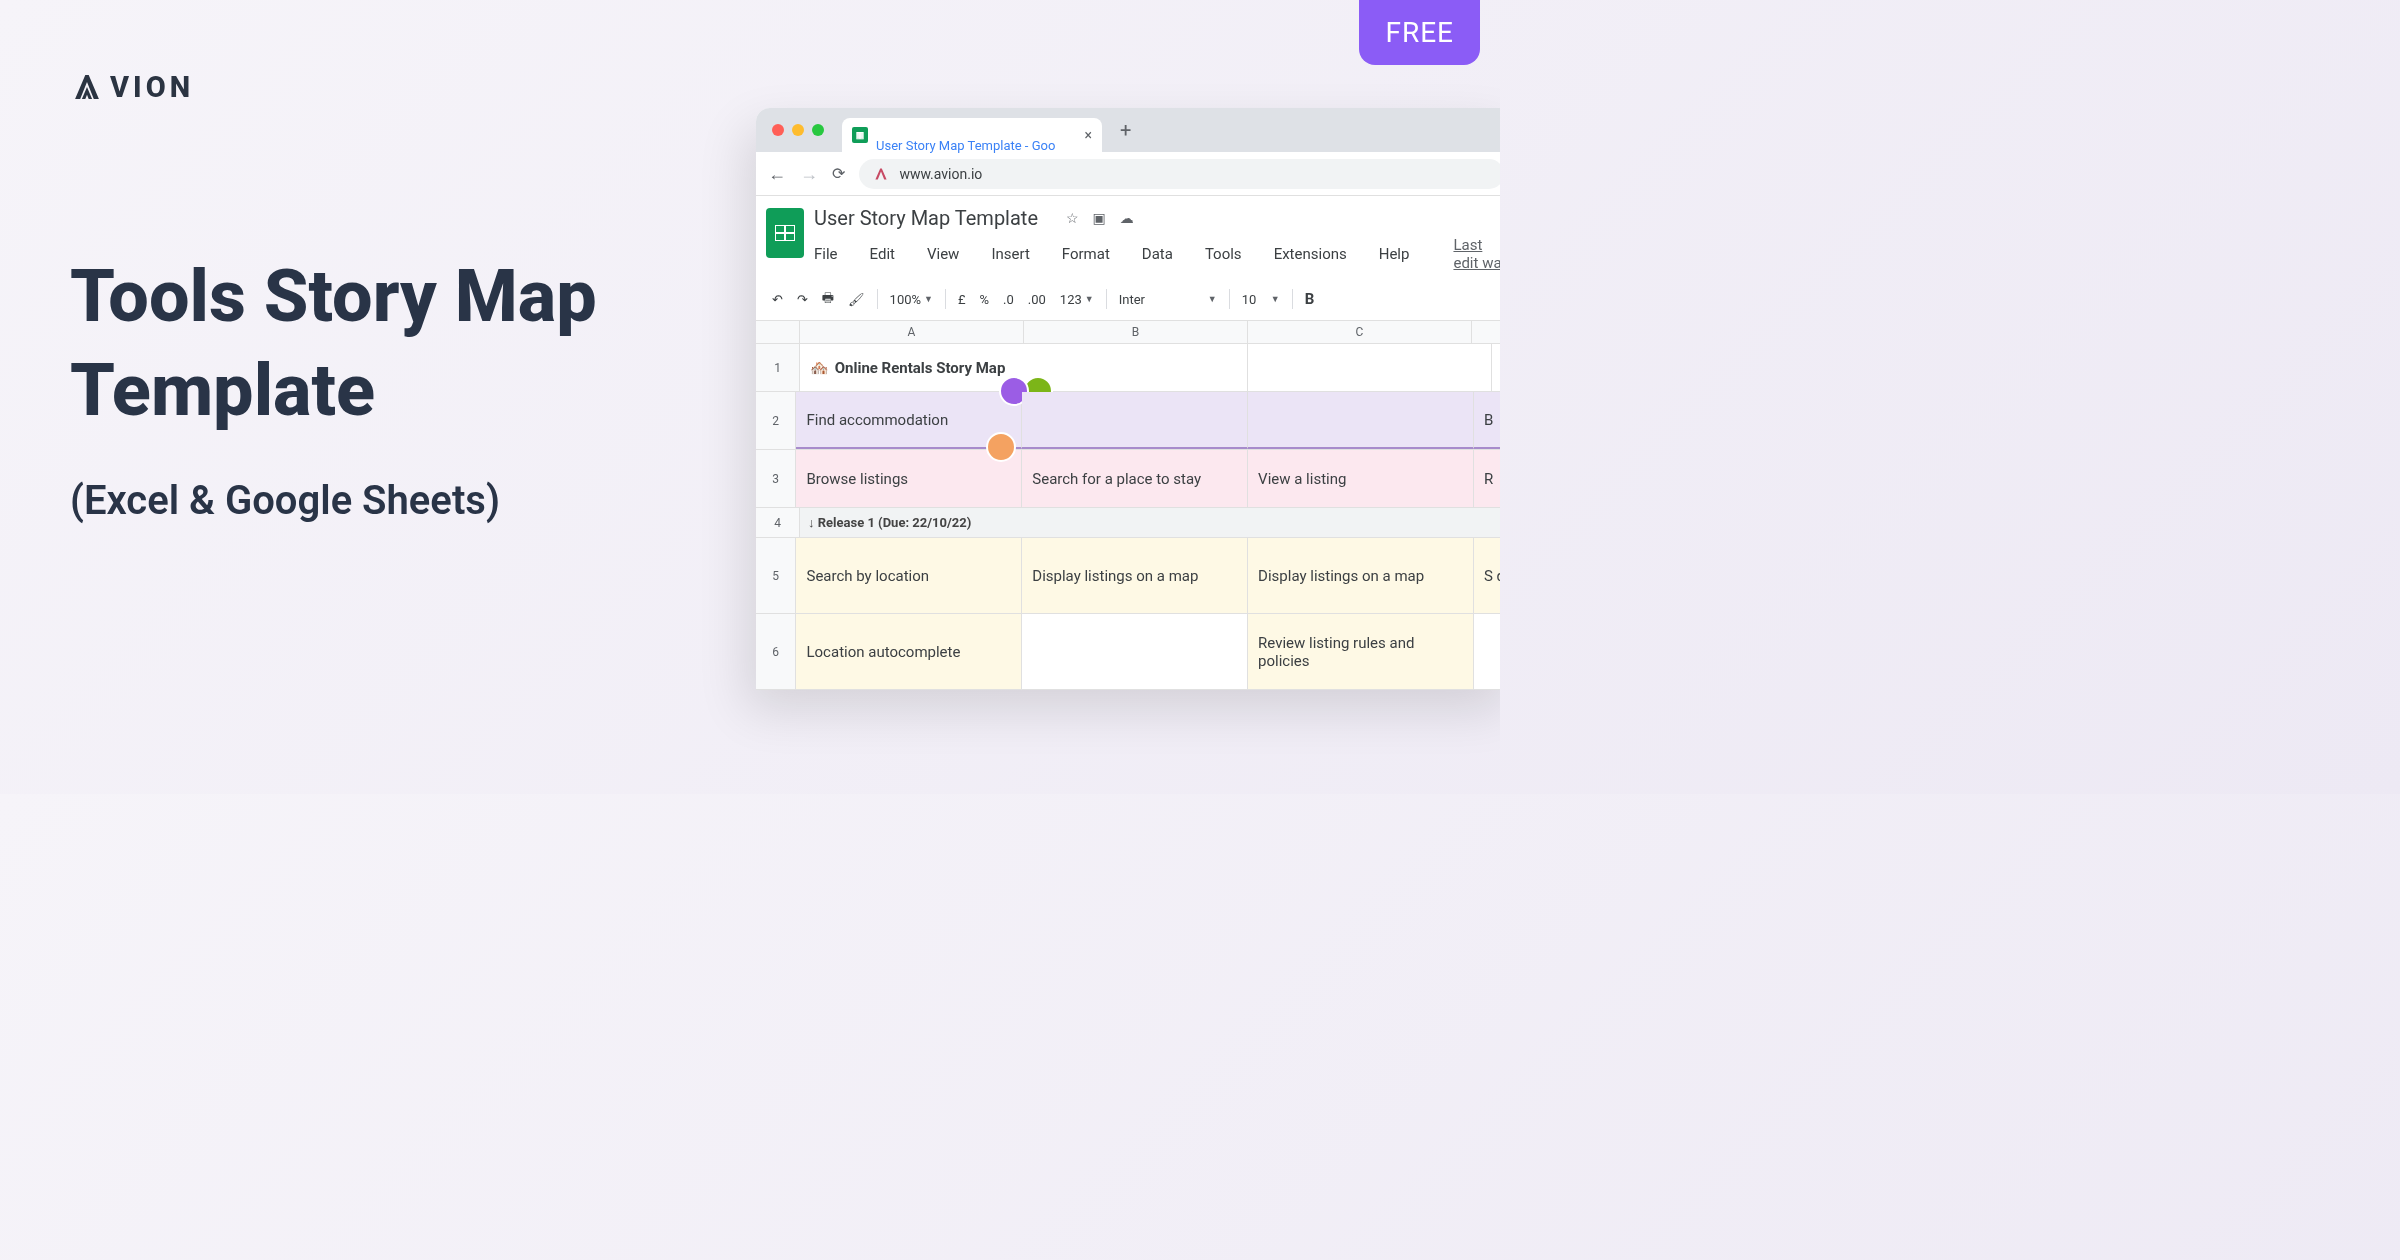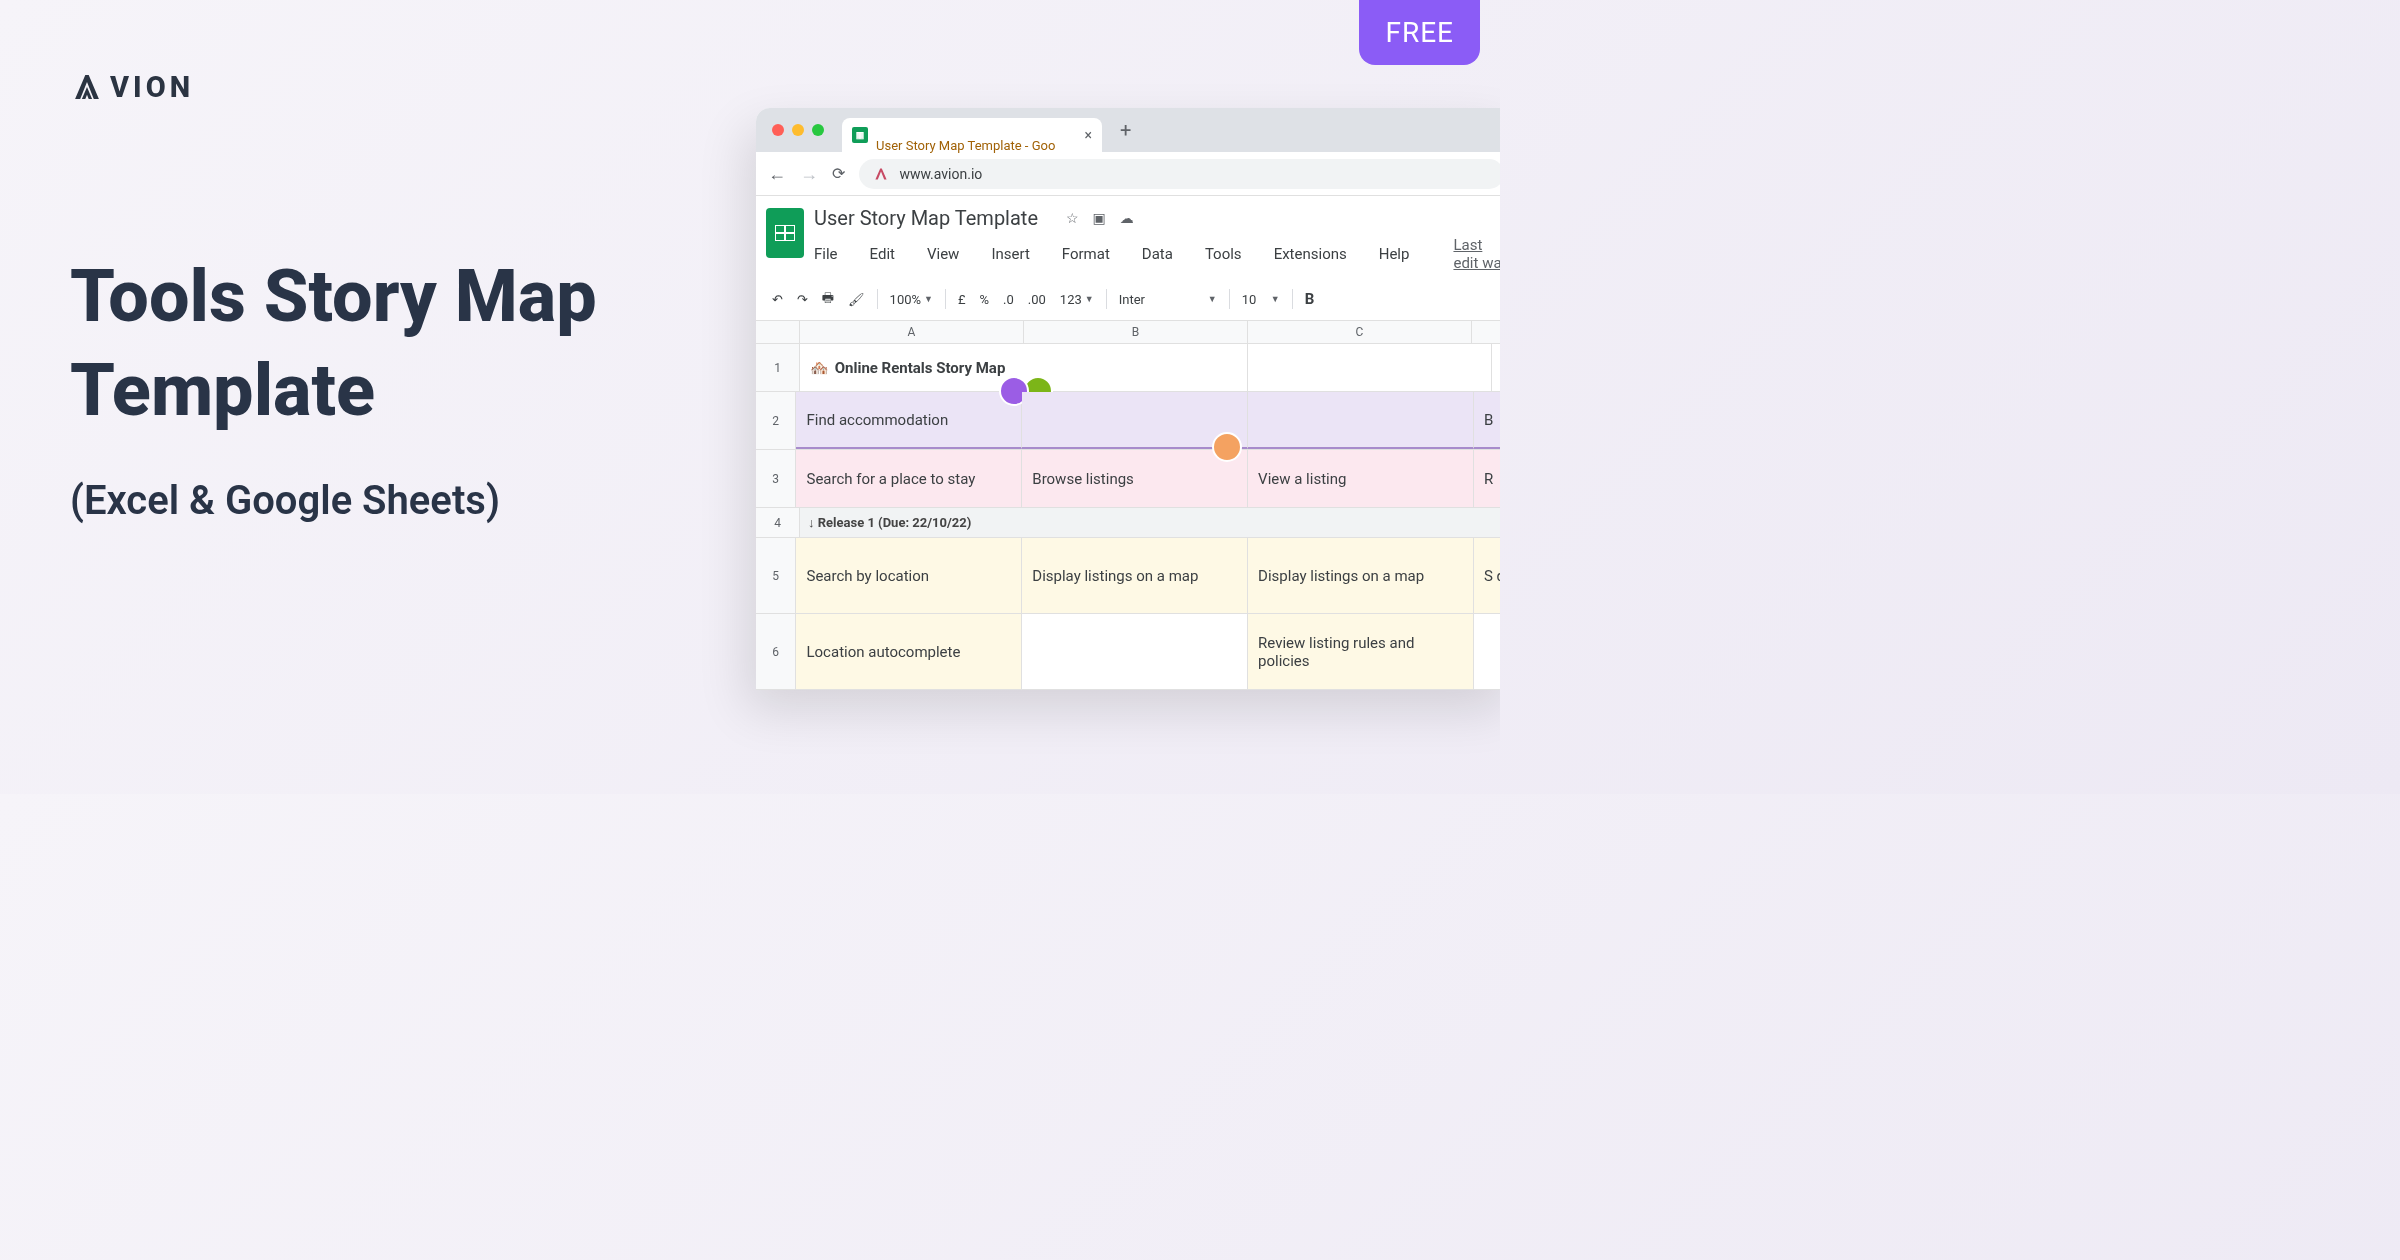--- a/index.html
+++ b/index.html
@@ -88,21 +88,21 @@
   border-radius: 8px 8px 0 0;
   height: 34px;
   margin-top: 10px;
   display: flex;
   align-items: center;
   padding: 0 10px;
   gap: 8px;
   width: 260px;
 }
 .tab-sheets-icon { width: 16px; height: 16px; background: #0f9d58; border-radius: 2px; display: flex; align-items: center; justify-content: center; color: #fff; font-size: 9px; font-weight: bold; }
-.tab-title { font-size: 13px; color: #a16207; white-space: nowrap; overflow: hidden; margin-top: 20px; }
+.tab-title { font-size: 13px; color: #3b82f6; white-space: nowrap; overflow: hidden; margin-top: 20px; }
 .tab-close { font-size: 14px; color: #5f6368; margin-left: auto; }
 .tab-plus { color: #5f6368; font-size: 20px; margin-left: 18px; margin-top: 0px; }
 
 .address-bar {
   height: 44px;
   display: flex;
   align-items: center;
   padding: 0 12px;
   gap: 14px;
   border-bottom: 1px solid #e0e0e0;
@@ -322,25 +322,25 @@
         <div class="avatar avatar2"></div>
         <div class="avatar avatar1"></div>
       </div>
       <div class="cell goal-cell"></div>
       <div class="cell goal-cell"></div>
       <div class="cell goal-cell" style="width:44px">B</div>
     </div>
 
     <div class="sheet-row row-3">
       <div class="row-num">3</div>
-      <div class="cell step-cell">Search for a place to stay</div>
       <div class="cell step-cell" style="position:relative">
         <span>Browse listings</span>
         <div class="avatar avatar3"></div>
       </div>
+      <div class="cell step-cell">Search for a place to stay</div>
       <div class="cell step-cell">View a listing</div>
       <div class="cell step-cell" style="width:44px">R</div>
     </div>
 
     <div class="sheet-row row-4">
       <div class="row-num">4</div>
       <div class="cell release-merged">↓ Release 1 (Due: 22/10/22)</div>
     </div>
 
     <div class="sheet-row row-5">

